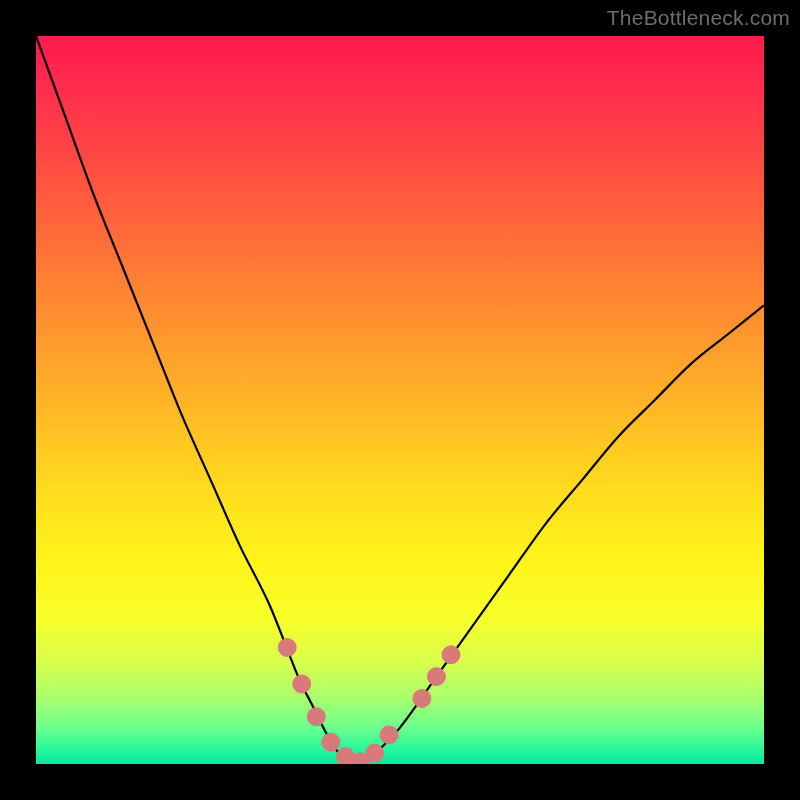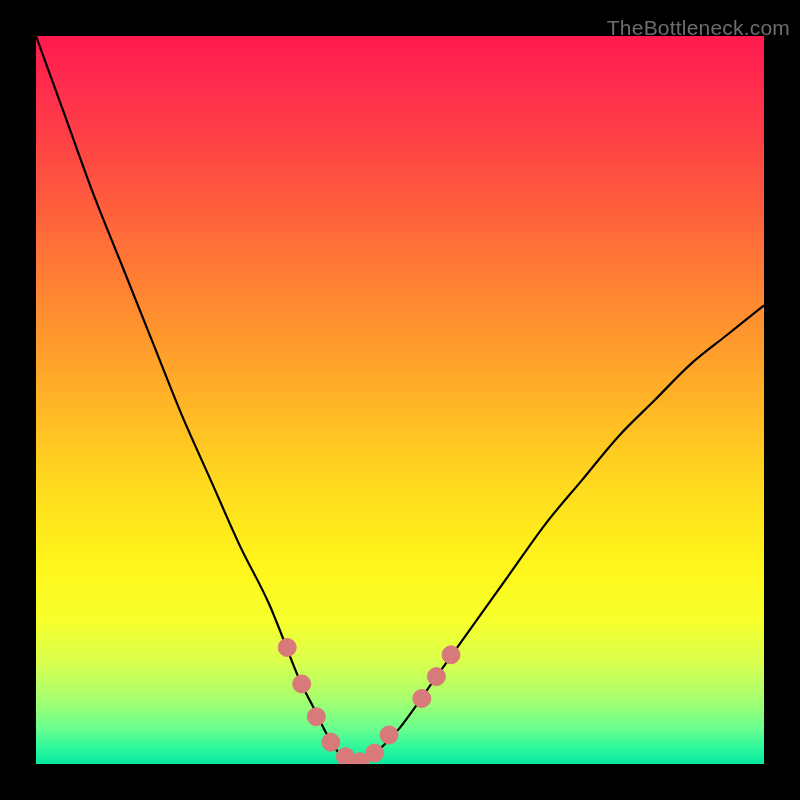--- a/index.html
+++ b/index.html
@@ -46,21 +46,21 @@
   }
   svg.curve {
     position: absolute;
     left: 0;
     top: 0;
     width: 728px;
     height: 728px;
   }
   .watermark {
     position: absolute;
-    top: 16px;
+    top: 6px;
     right: 10px;
     color: #6d6d6d;
     font-size: 21px;
     font-weight: 500;
     letter-spacing: 0.2px;
   }
 </style>
 </head>
 <body>
 

